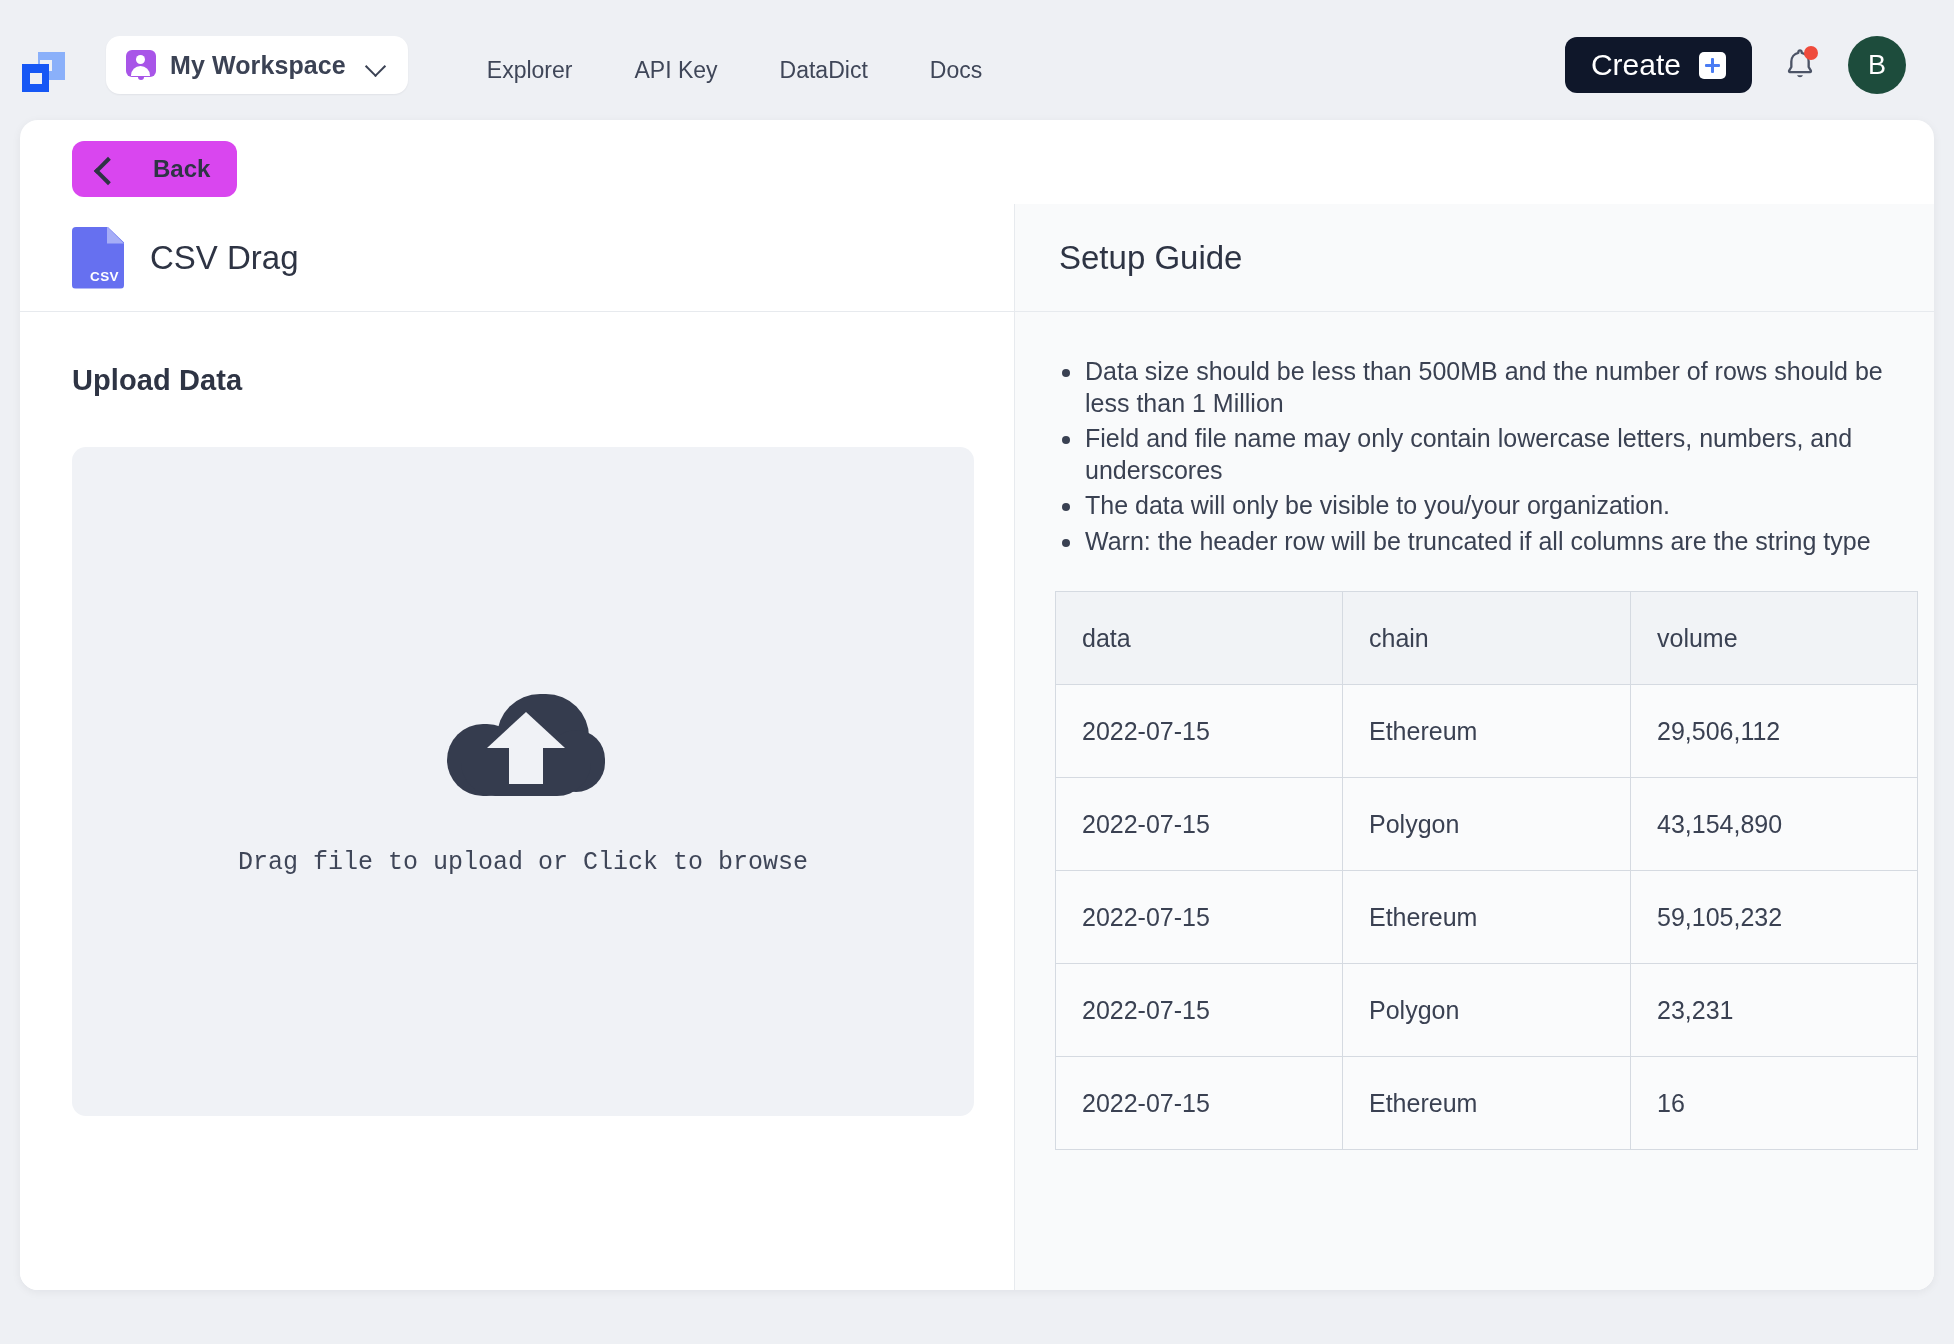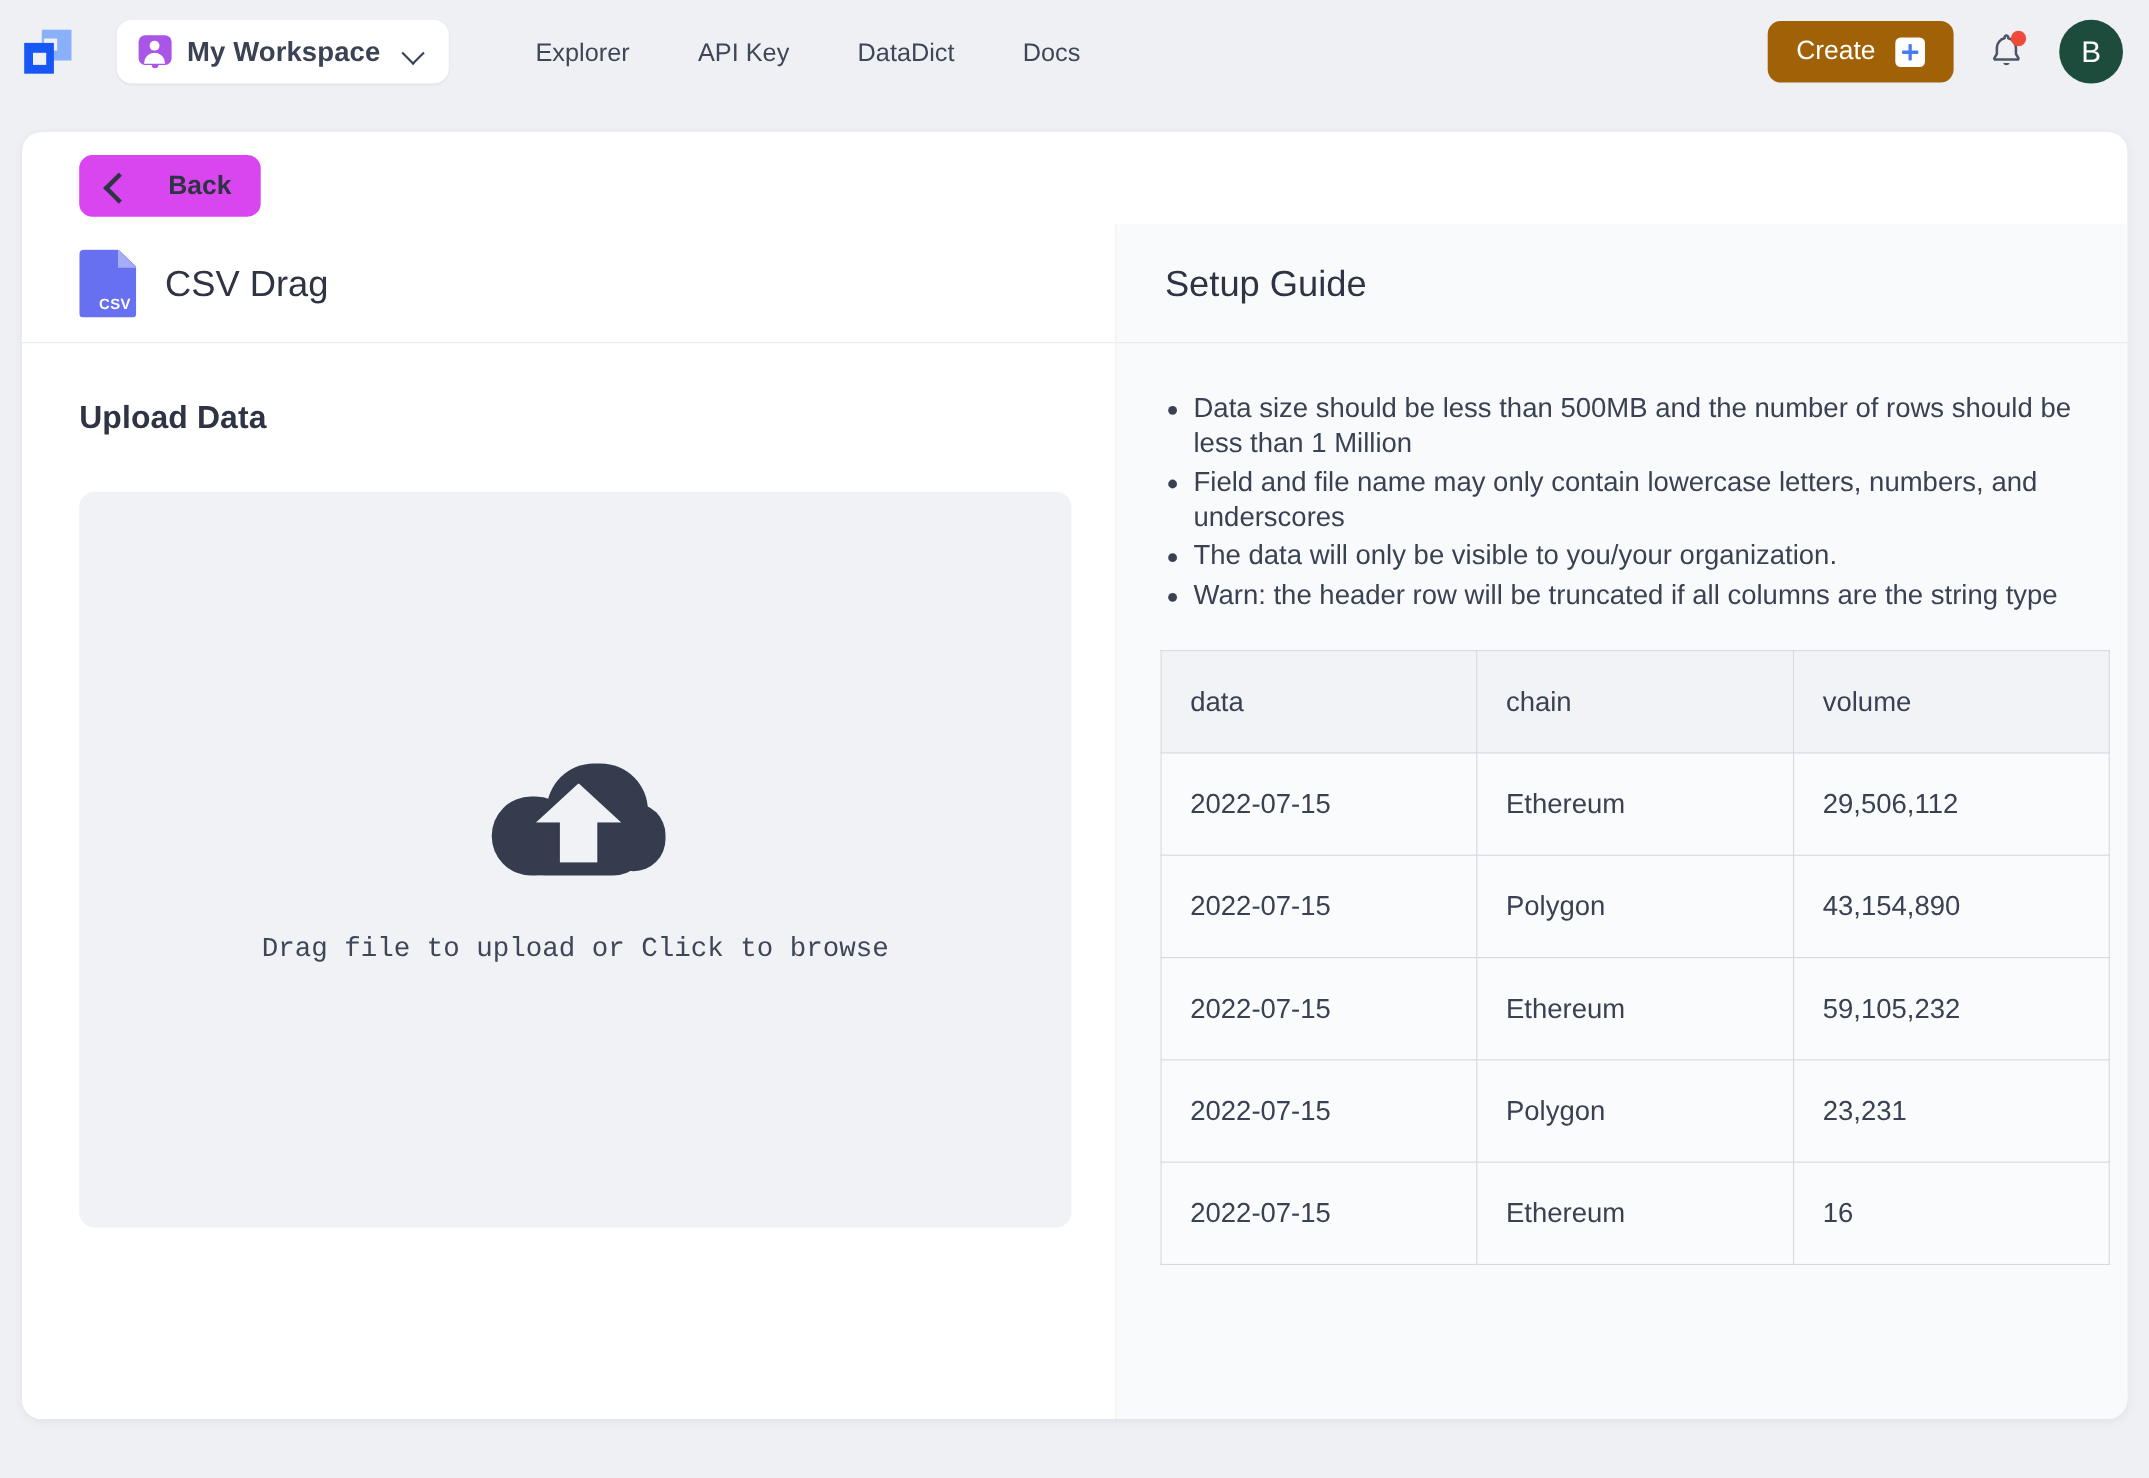--- a/index.html
+++ b/index.html
@@ -9,22 +9,22 @@
     background: #eef0f4;
     font-family: "Liberation Sans", sans-serif;
     overflow: hidden;
   }
 
   
   .topbar {
     position: relative;
     height: 94px;
     display: flex;
-    align-items: center;
-    padding: 0 24px 0 16px;
+    align-items: flex-end;
+    padding: 0 48px 0 16px;
     background: #eef0f4;
   }
   .logo-mark {
     width: 44px; height: 44px;
     position: relative;
     flex: 0 0 auto;
     margin-left: 6px;
   }
   .logo-mark .sq-dark {
     position: absolute; left: 0; bottom: 2px;
@@ -99,24 +99,24 @@
   .nav a {
     font-size: 23px; color: #3f4658; text-decoration: none;
     padding: 10px 31px; white-space: nowrap;
   }
 
   .topbar-right {
     margin-left: auto; display: flex; align-items: center; gap: 28px;
   }
   .create-btn {
     display: flex; align-items: center; gap: 18px;
-    background: #a16207; color: #fff;
+    background: #0f172a; color: #fff;
     border: none; border-radius: 12px;
     height: 56px; padding: 0 26px;
-    font-size: 24px; font-family: inherit; font-weight: 500;
+    font-size: 30px; font-family: inherit; font-weight: 500;
     cursor: pointer;
   }
   .plus-box {
     width: 27px; height: 27px; background: #fff; border-radius: 5px;
     position: relative; flex: 0 0 auto;
   }
   .plus-box::before, .plus-box::after {
     content: ""; position: absolute; background: #4a7cf3; border-radius: 1px;
   }
   .plus-box::before { left: 6px; top: 12px; width: 15px; height: 3.4px; }

